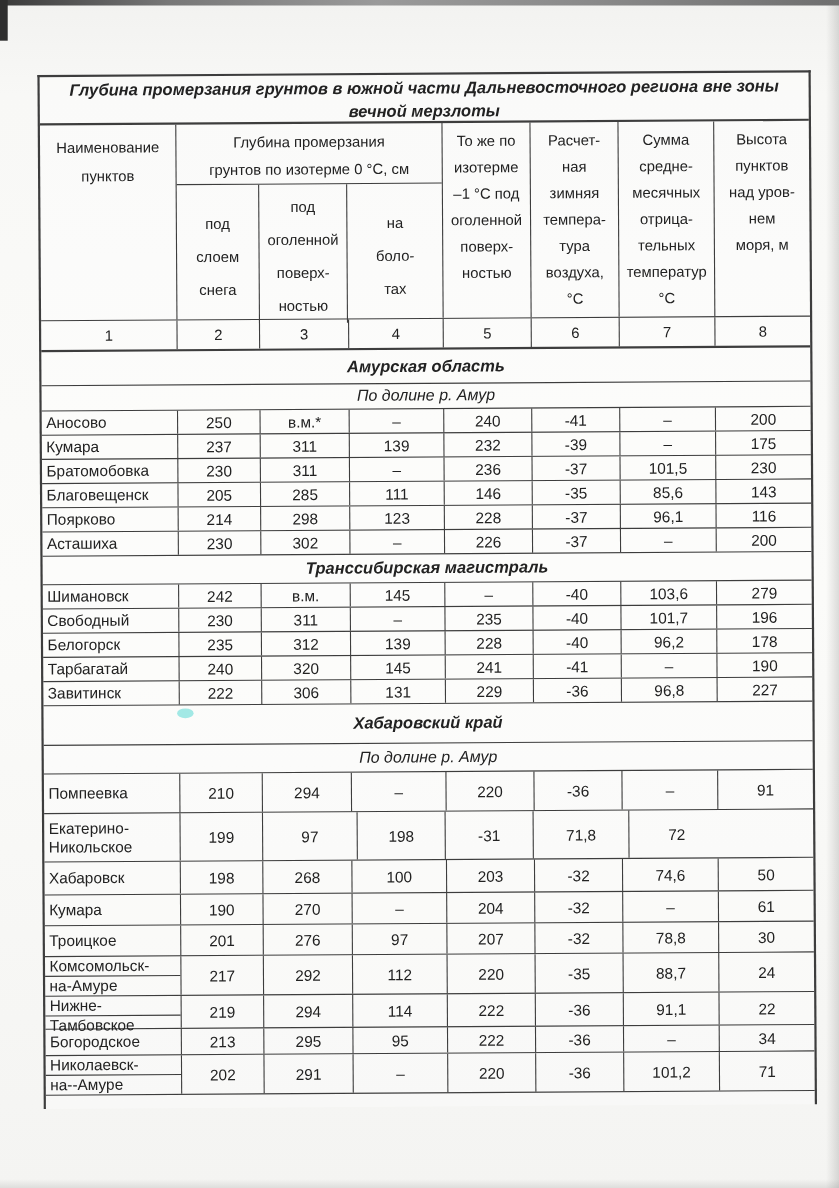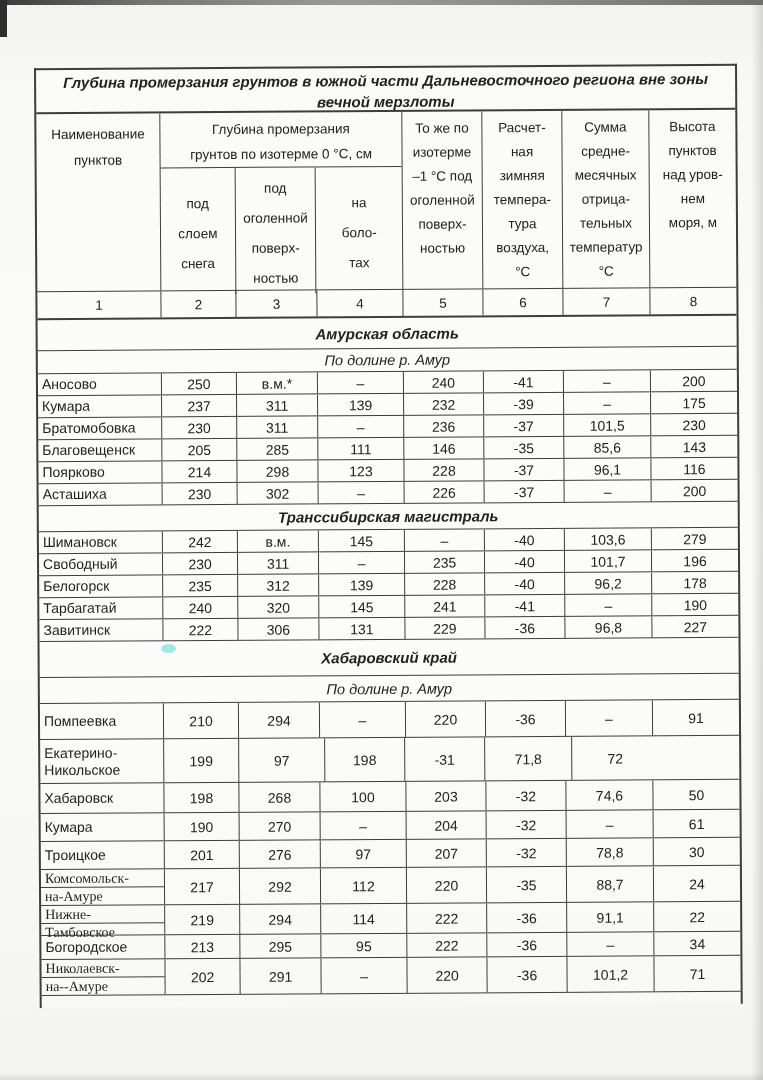--- a/index.html
+++ b/index.html
@@ -45,21 +45,21 @@
   .grp-sub .c2{width:75px;}.grp-sub .c3{width:81px;}.grp-sub .c4{width:86px;border-right:none;}
   .tallhd .hd-inner{line-height:24px;padding-top:5px;}
   
   .numrow{height:28px;border-bottom:2px solid #3d3d3d;font-size:13.5px;}
   
   .section .cell,.subsection .cell{width:100%;border-right:none;}
   .section{font-weight:bold;font-style:italic;font-size:15px;}
   .subsection{font-style:italic;font-size:14.5px;}
   .datarow{font-size:14px;}
   .name-cell{justify-content:flex-start;padding-left:4px;text-align:left;white-space:pre-line;line-height:17px;}
-  .name-split{flex-direction:column;align-items:stretch;padding-left:0;font-family:Liberation Serif, serif;}
+  .name-split{flex-direction:column;align-items:stretch;padding-left:0;}
   .name-split .half{flex:1;display:flex;align-items:center;padding-left:4px;box-sizing:border-box;}
   .name-split .half.divided{border-bottom:1px solid #3d3d3d;}
   .stub{height:12px;border-bottom:none !important;}
   .stub .cell{border-right:none;}
 </style>
 </head>
 <body>
 
 <div class="top-strip"></div>
 <div class="corner-blot"></div>

